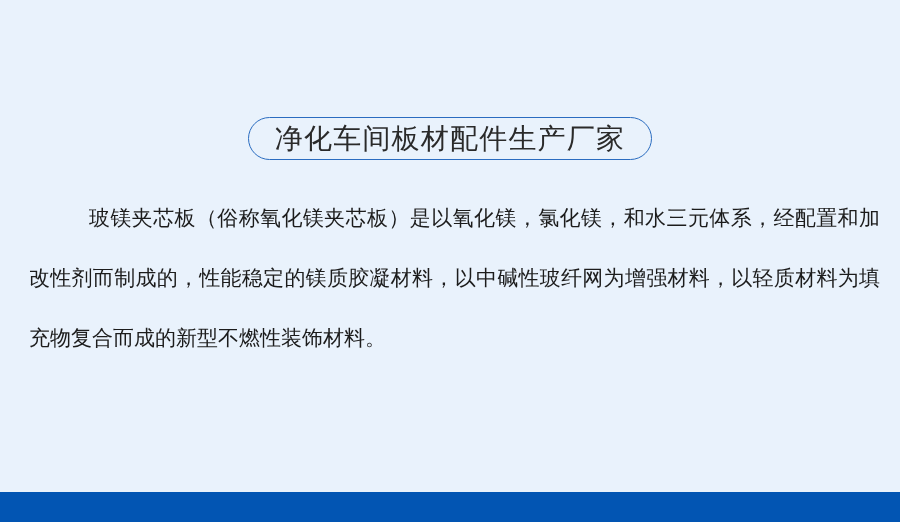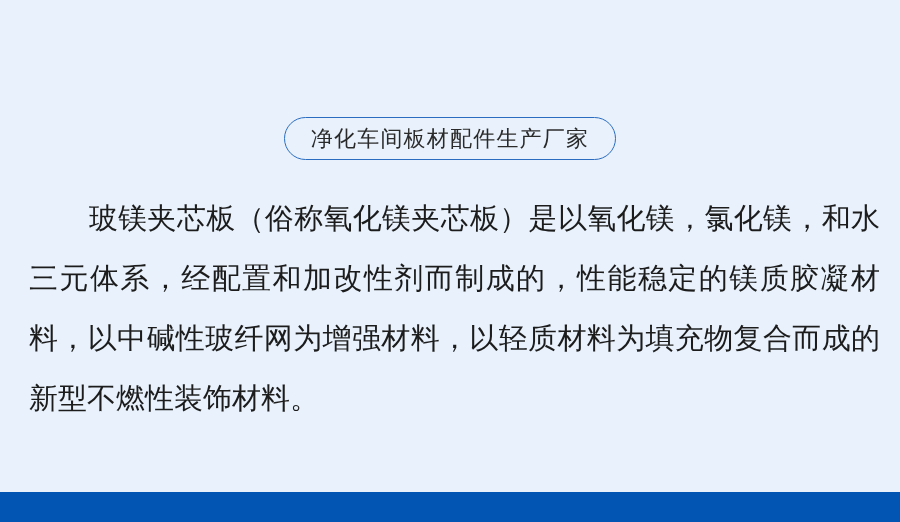--- a/index.html
+++ b/index.html
@@ -50,37 +50,37 @@
     text-align: center;
   }
   .subtitle-pill {
     display: inline-block;
     box-sizing: border-box;
     height: 43px;
     line-height: 41px;
     padding: 0 26px;
     border: 1px solid #2a6cc0;
     border-radius: 22px;
-    font-size: 22px;
+    font-size: 28px;
     letter-spacing: 1.2px;
     color: #2a2a2a;
     background: transparent;
     white-space: nowrap;
   }
 
   
   .body-wrap {
     position: absolute;
     top: 188px;
     left: 29px;
     width: 851px;
   }
   .body-text {
     margin: 0;
-    font-size: 29px;
+    font-size: 21px;
     line-height: 60px;
     color: #1c1c1c;
     letter-spacing: 0px;
     text-align: justify;
     text-align-last: left;
     text-indent: 60px;
     word-break: break-all;
   }
 
   

